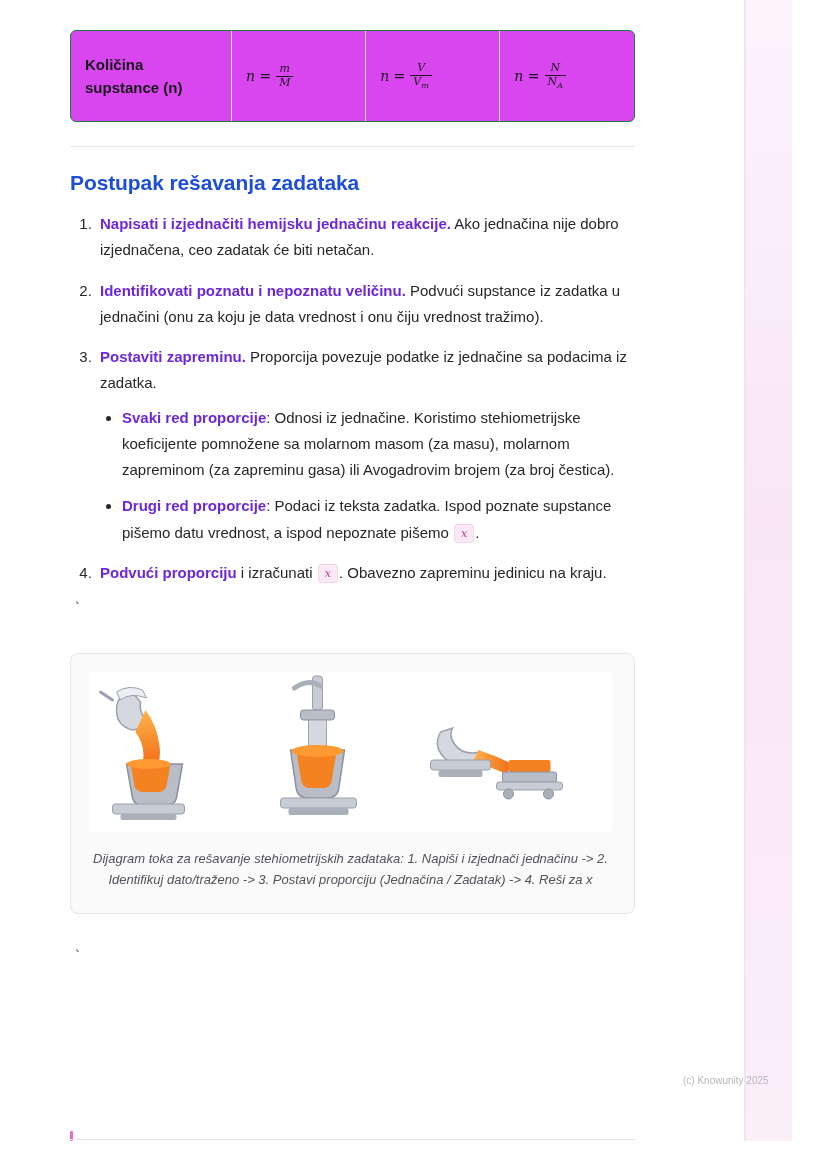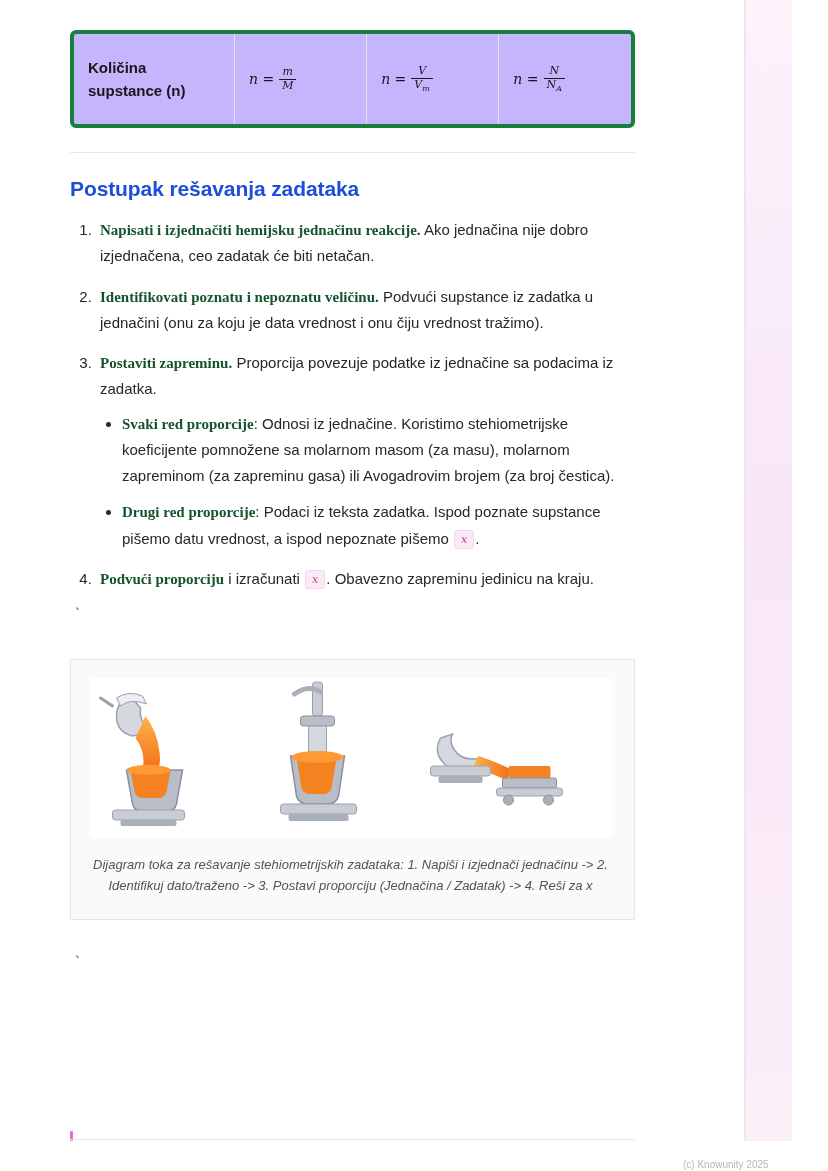--- a/index.html
+++ b/index.html
@@ -37,24 +37,24 @@
   .page {
     position: absolute;
     left: 70px;
     top: 0;
     width: 565px;
   }
 
   
   .tbl-wrap {
     margin-top: 30px;
-    border: 4px solid #15803d;
+    border: 1px solid #15803d;
     border-radius: 6px;
     overflow: hidden;
-    background: #c4b5fd;
+    background: #d946ef;
   }
   table.qty {
     border-collapse: collapse;
     width: 100%;
     table-layout: fixed;
   }
   table.qty td {
     border-right: 1px solid #e3e3e6;
     padding: 16px 14px;
     vertical-align: middle;
@@ -121,21 +121,21 @@
   ol.steps > li {
     margin-bottom: 14px;
     padding-left: 4px;
   }
   ul.sub-list {
     margin: 8px 0 0 0;
     padding-left: 22px;
     list-style: disc;
   }
   ul.sub-list > li { margin-bottom: 10px; }
-  b, strong { font-weight: bold; color: #14532d; font-family: Liberation Serif, serif; }
+  b, strong { font-weight: bold; color: #6d28d9; }
 
   .xbadge {
     display: inline-block;
     background: #fbe9f6;
     border: 1px solid #f3d5ec;
     border-radius: 3px;
     color: #c23a8f;
     font-family: "DejaVu Serif", serif;
     font-style: italic;
     font-size: 11px;
@@ -149,21 +149,21 @@
     font-size: 13px;
     color: #3f3f46;
     margin: 14px 0 0 4px;
     font-family: "DejaVu Sans Mono", monospace;
   }
 
   
   .figure-card {
     margin-top: 38px;
     border: 1px solid #e6e6ea;
-    border-radius: 0;
+    border-radius: 8px;
     background: #fafafa;
     padding: 18px 22px 22px 18px;
   }
   .figure-img {
     background: #ffffff;
     border-radius: 4px;
     height: 160px;
     position: relative;
     overflow: hidden;
   }
@@ -172,21 +172,21 @@
     font-size: 13px;
     font-style: italic;
     line-height: 1.65;
     color: #52525b;
     text-align: center;
   }
 
   .footer-note {
     position: absolute;
     left: 683px;
-    top: 1159px;
+    top: 1075px;
     font-size: 10px;
     color: #b6b6bd;
   }
   .bottom-divider {
     position: absolute;
     left: 70px;
     top: 1139px;
     width: 565px;
     border-top: 1px solid #e6e6e9;
   }

